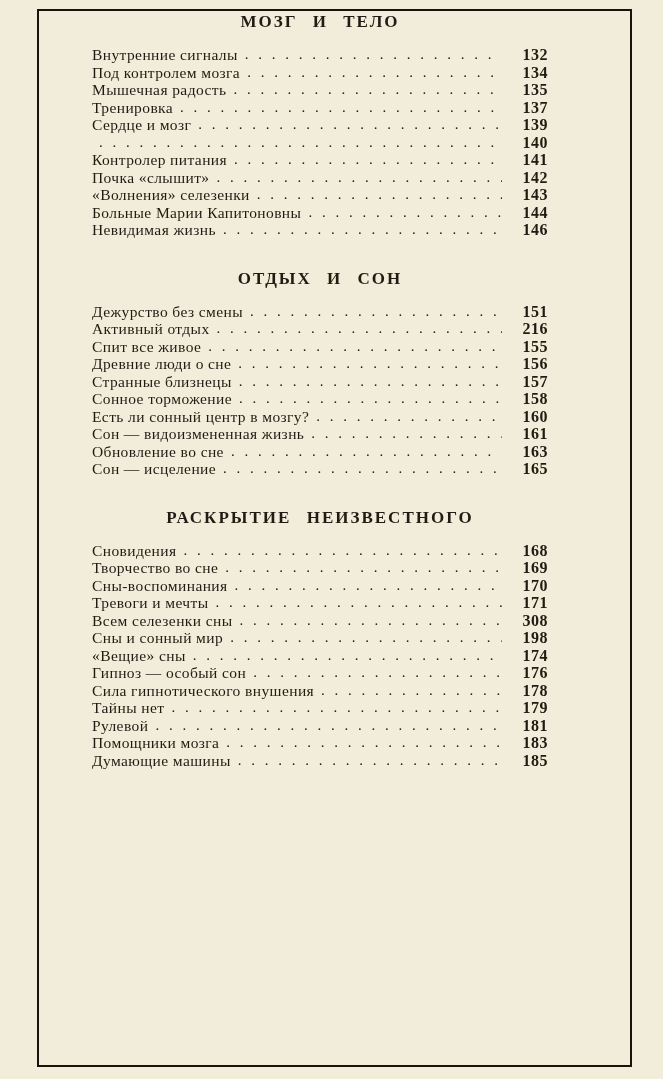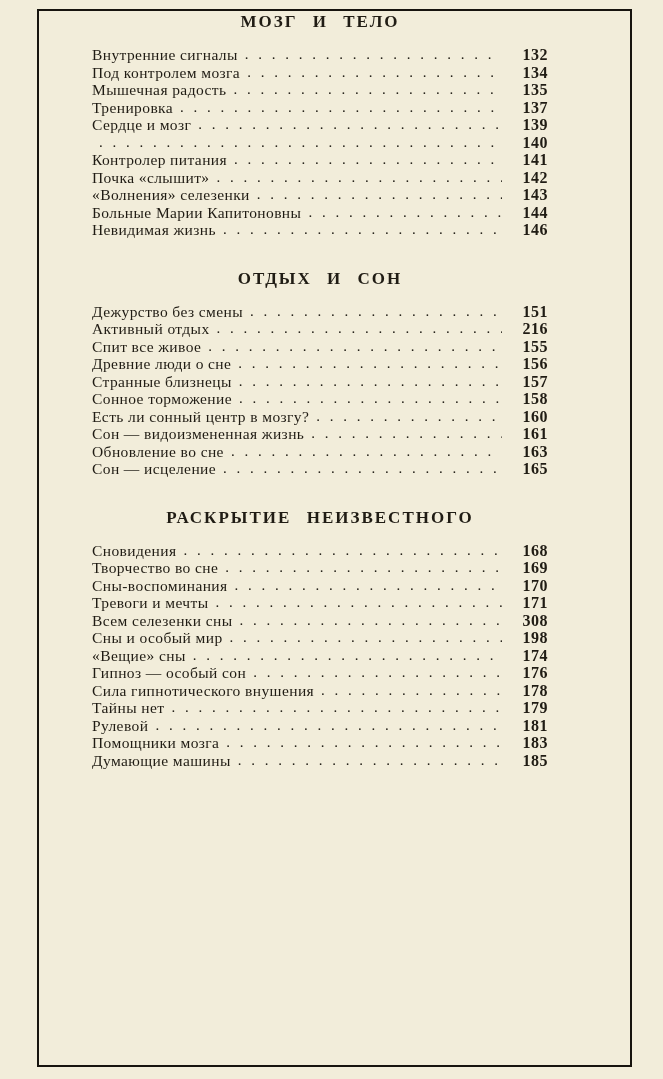--- a/index.html
+++ b/index.html
@@ -204,21 +204,21 @@
         <span class="entry-label">Тревоги и мечты</span>
         <span class="dots">. . . . . . . . . . . . . . . . . . . . . . . . . . . . . . . . . . . . . . . . . . . . . . . . . . . . . . . . . . . . </span>
         <span class="page-num">171</span>
       </div>
       <div class="entry">
         <span class="entry-label">Всем селезенки сны</span>
         <span class="dots">. . . . . . . . . . . . . . . . . . . . . . . . . . . . . . . . . . . . . . . . . . . . . . . . . . . . . . . . . . . . </span>
         <span class="page-num">308</span>
       </div>
       <div class="entry">
-        <span class="entry-label">Сны и особый мир</span>
+        <span class="entry-label">Сны и сонный мир</span>
         <span class="dots">. . . . . . . . . . . . . . . . . . . . . . . . . . . . . . . . . . . . . . . . . . . . . . . . . . . . . . . . . . . . </span>
         <span class="page-num">198</span>
       </div>
       <div class="entry">
         <span class="entry-label">«Вещие» сны</span>
         <span class="dots">. . . . . . . . . . . . . . . . . . . . . . . . . . . . . . . . . . . . . . . . . . . . . . . . . . . . . . . . . . . . </span>
         <span class="page-num">174</span>
       </div>
       <div class="entry">
         <span class="entry-label">Гипноз — особый сон</span>

